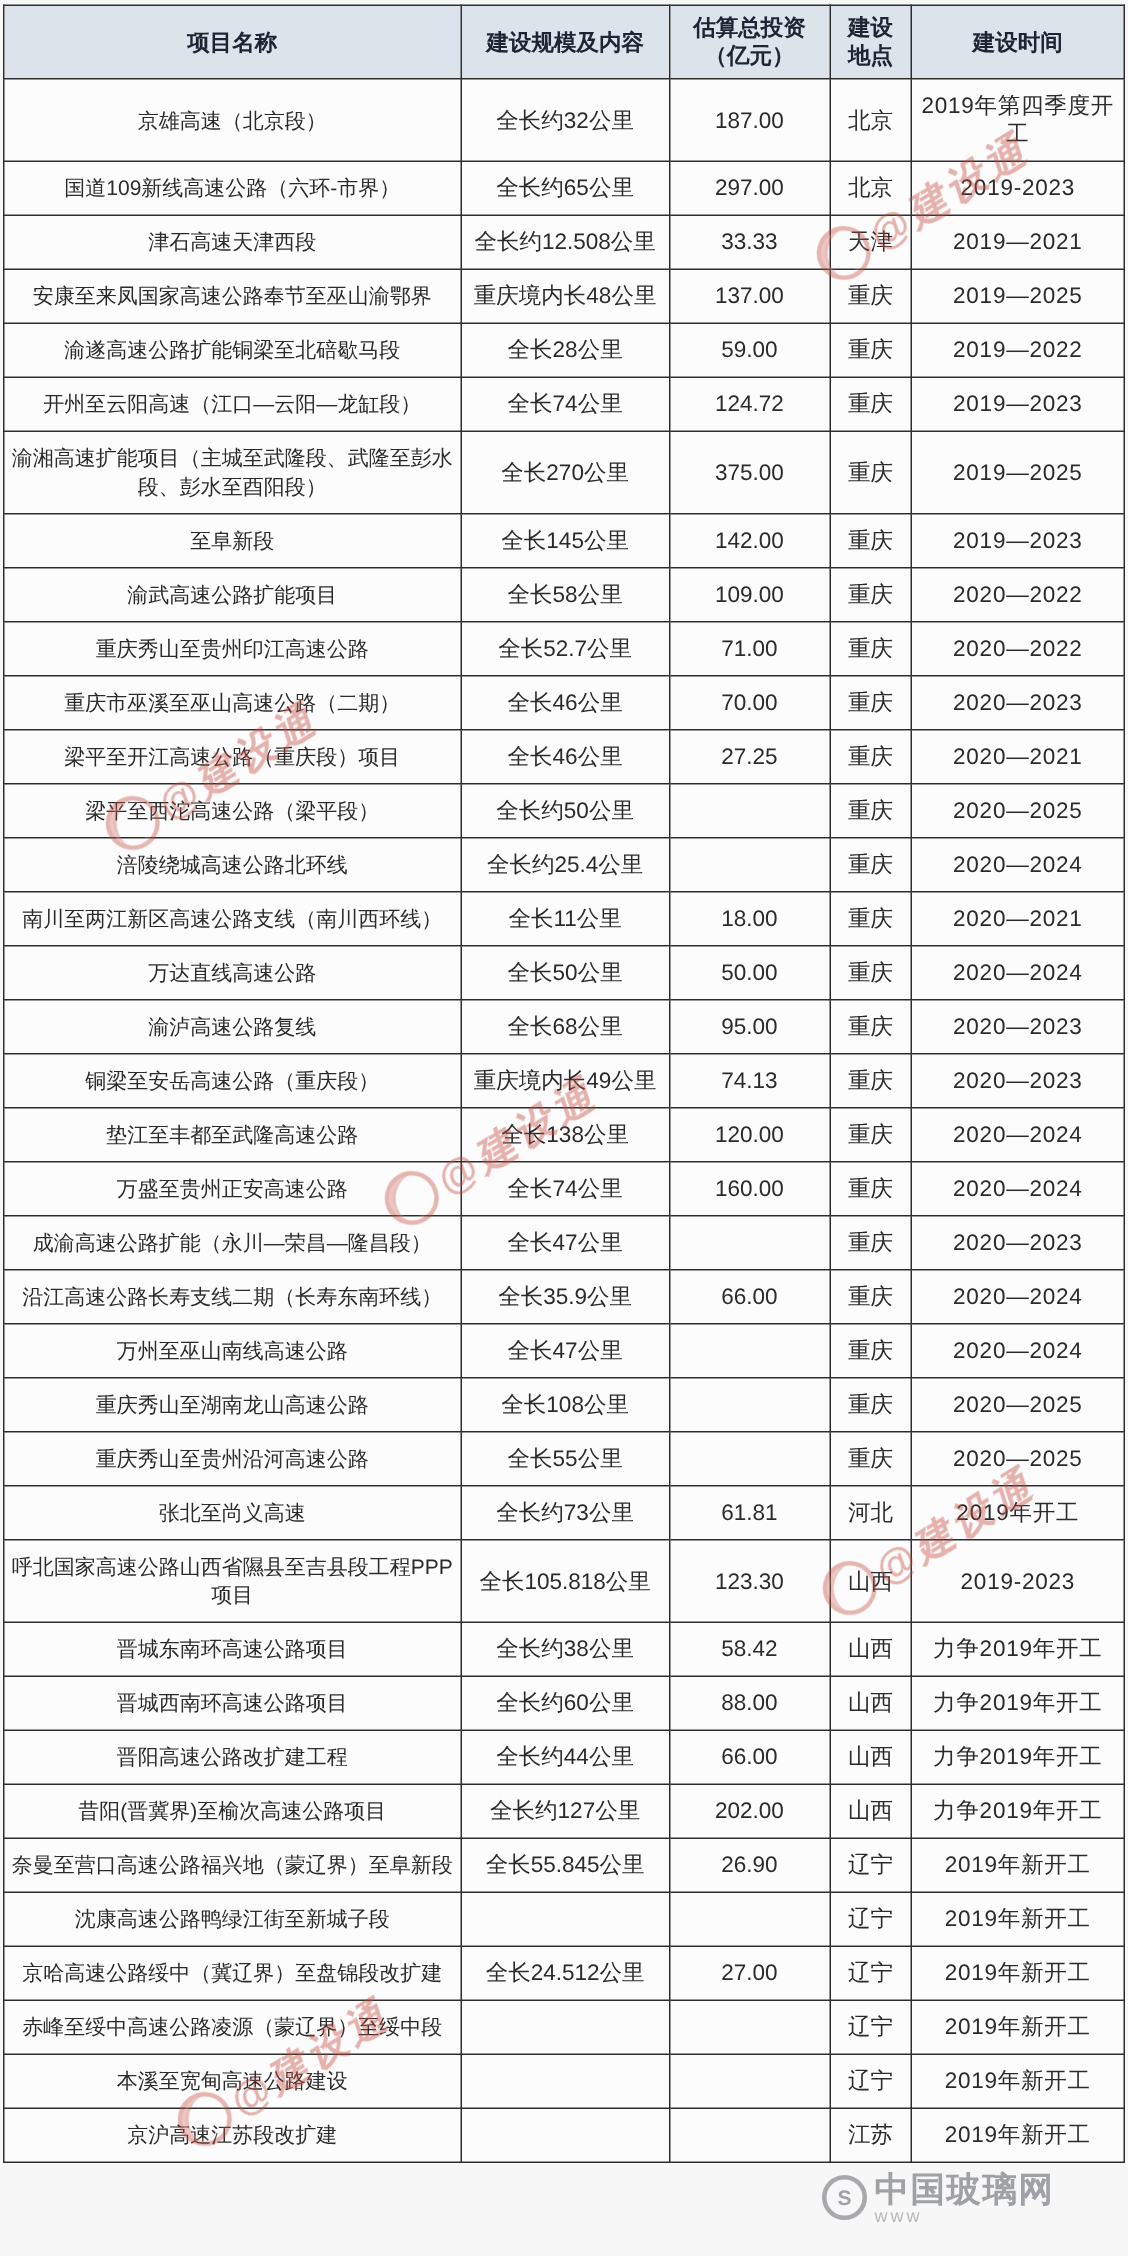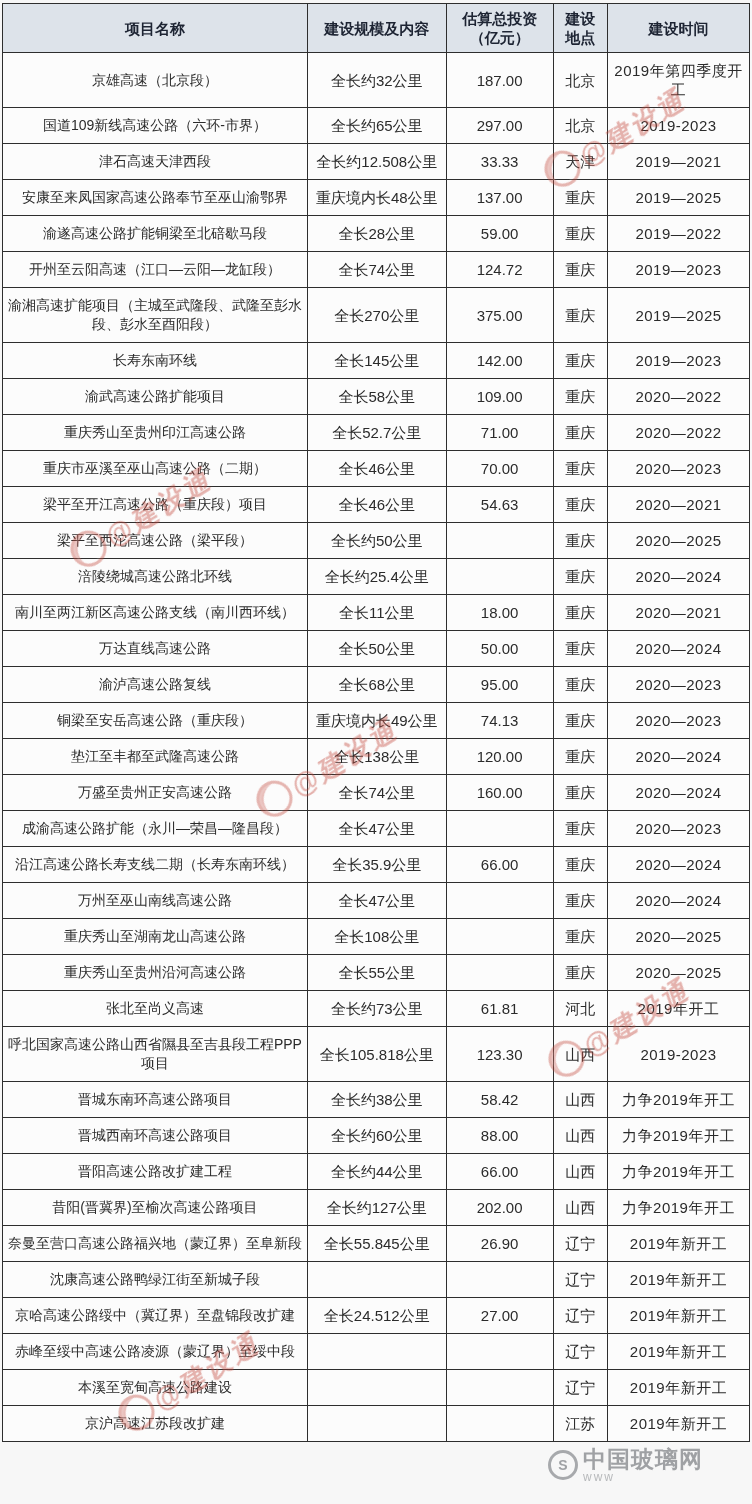--- a/index.html
+++ b/index.html
@@ -136,21 +136,21 @@
           <td class="col-time">2019—2023</td>
         </tr>
         <tr>
           <td class="col-name">渝湘高速扩能项目（主城至武隆段、武隆至彭水段、彭水至酉阳段）</td>
           <td class="col-scale">全长270公里</td>
           <td class="col-invest">375.00</td>
           <td class="col-loc">重庆</td>
           <td class="col-time">2019—2025</td>
         </tr>
         <tr>
-          <td class="col-name">长寿东南环线</td>
+          <td class="col-name">至阜新段</td>
           <td class="col-scale">全长145公里</td>
           <td class="col-invest">142.00</td>
           <td class="col-loc">重庆</td>
           <td class="col-time">2019—2023</td>
         </tr>
         <tr>
           <td class="col-name">渝武高速公路扩能项目</td>
           <td class="col-scale">全长58公里</td>
           <td class="col-invest">109.00</td>
           <td class="col-loc">重庆</td>
@@ -166,21 +166,21 @@
         <tr>
           <td class="col-name">重庆市巫溪至巫山高速公路（二期）</td>
           <td class="col-scale">全长46公里</td>
           <td class="col-invest">70.00</td>
           <td class="col-loc">重庆</td>
           <td class="col-time">2020—2023</td>
         </tr>
         <tr>
           <td class="col-name">梁平至开江高速公路（重庆段）项目</td>
           <td class="col-scale">全长46公里</td>
-          <td class="col-invest">54.63</td>
+          <td class="col-invest">27.25</td>
           <td class="col-loc">重庆</td>
           <td class="col-time">2020—2021</td>
         </tr>
         <tr>
           <td class="col-name">梁平至西沱高速公路（梁平段）</td>
           <td class="col-scale">全长约50公里</td>
           <td class="col-invest"></td>
           <td class="col-loc">重庆</td>
           <td class="col-time">2020—2025</td>
         </tr>

